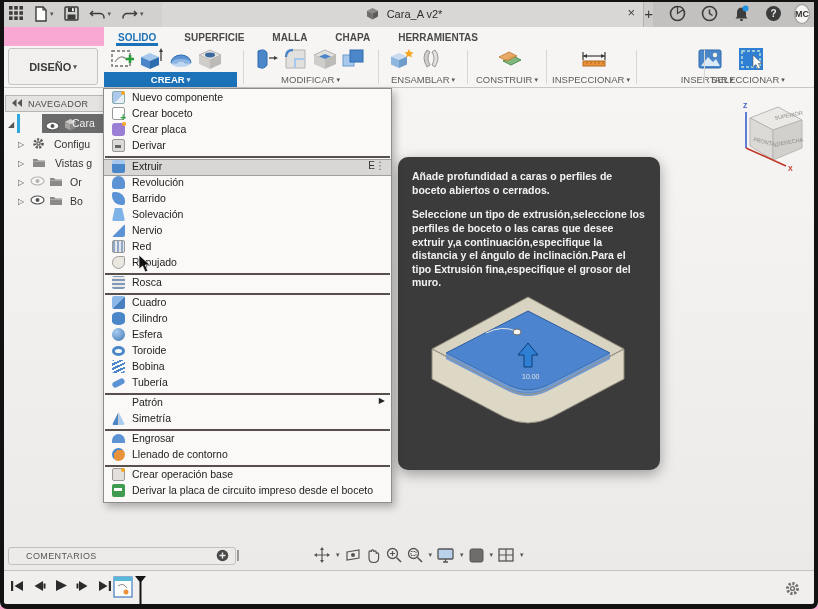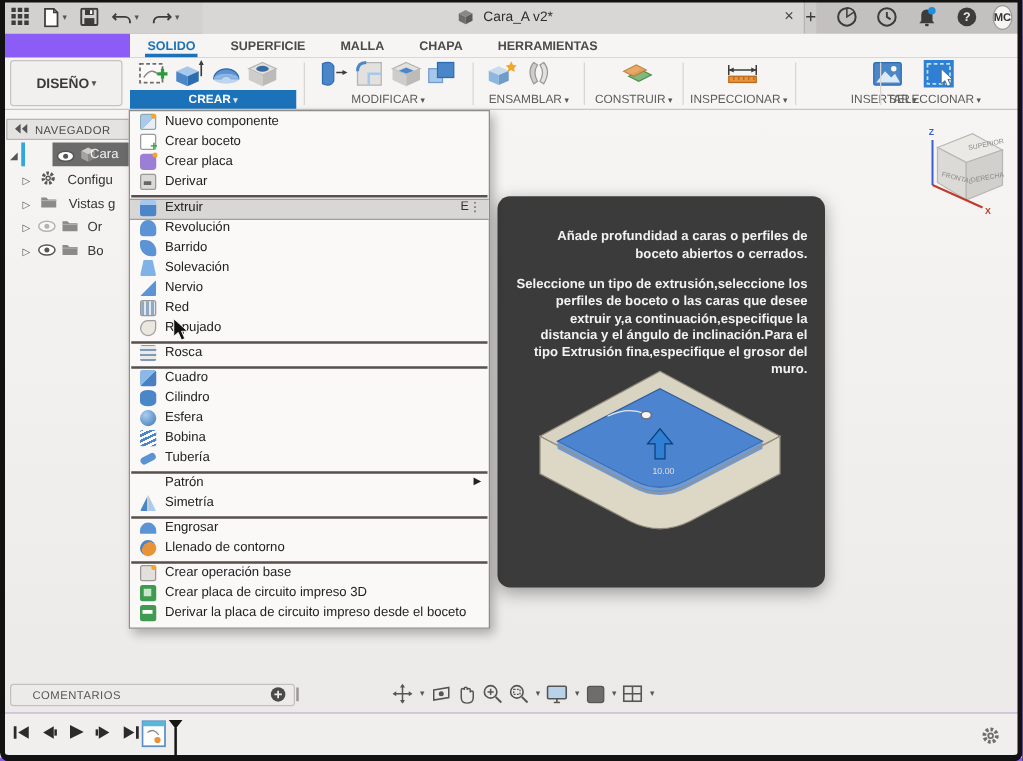--- a/index.html
+++ b/index.html
@@ -1,17 +1,17 @@
 <!DOCTYPE html>
 <html><head>
 <meta charset="utf-8">
 <style>
   html,body{margin:0;padding:0;background:#333;}
   *{box-sizing:border-box;font-family:"Liberation Sans",sans-serif;}
-  #stage{position:relative;width:818px;height:609px;background:#8b5cf6;overflow:hidden;}
+  #stage{position:relative;width:818px;height:609px;background:#f9a8d4;overflow:hidden;}
   #frame-border{position:absolute;inset:0;border:solid #121212;border-width:2px 4px 5px 4px;border-radius:0 0 7px 7px;pointer-events:none;z-index:99;}
 
   
   #titlebar{position:absolute;left:0;top:0;width:818px;height:27px;background:#d3d1cf;}
   #titlebar .tb-icons{position:absolute;left:6px;top:0;height:27px;display:flex;align-items:center;gap:4px;}
   .tbtn{display:flex;align-items:center;justify-content:center;height:22px;padding:0 3px;color:#3c3c3c;}
   .tbtn svg{display:block;}
   .drop::after{content:"▾";font-size:7px;color:#555;margin-left:2px;}
   #doc-tab{position:absolute;left:162px;top:0;width:482px;height:27px;background:#d9d7d5;border-right:1px solid #b5b3b1;display:flex;align-items:center;justify-content:center;}
   #doc-tab .title{font-size:11px;color:#2e2e2e;margin-left:5px;}
@@ -87,21 +87,21 @@
   .mi-thicken{background:#5b93d4;border-radius:7px 7px 0 0;height:9px;margin-top:2px;}
   .mi-boundary-fill{background:radial-gradient(circle at 62% 62%,#e8923a 55%,#4a86c8 56%);border-radius:50%;}
   .mi-base-feature{background:#e3e0db;border:1px solid #999;}
   .mi-base-feature::after{content:"";position:absolute;right:-1px;top:-1px;width:4px;height:4px;border-radius:50%;background:#f5a623;}
   .mi-pcb-3d{background:#3f9b4f;}
   .mi-pcb-3d::after{content:"";position:absolute;left:3px;top:3px;width:6px;height:6px;background:#c8e6cc;}
   .mi-pcb-derive{background:#3f9b4f;}
   .mi-pcb-derive::after{content:"";position:absolute;left:2px;top:4px;width:8px;height:3px;background:#fff;}
 
   
-  #tooltip{position:absolute;left:398px;top:69px;width:262px;height:313px;background:#3b3b3b;border-radius:10px;box-shadow:0 4px 14px rgba(0,0,0,.35);padding:26px 14px;z-index:15;text-align:right;}
+  #tooltip{position:absolute;left:398px;top:69px;width:262px;height:313px;background:#3b3b3b;border-radius:10px;box-shadow:0 4px 14px rgba(0,0,0,.35);padding:13px 14px;z-index:15;}
   #tooltip p{margin:0 0 11px;font-size:10.5px;font-weight:bold;color:#f2f2f2;line-height:1.3;}
   #tooltip-image{position:absolute;left:18px;top:130px;}
 
   
   #viewcube{position:absolute;left:728px;top:8px;}
 
   
   #comments-bar{position:absolute;left:8px;top:459px;width:228px;height:18px;background:#edebe9;border:1px solid #c3c1bf;border-radius:3px;display:flex;align-items:center;padding:0 6px 0 17px;font-size:9px;color:#555;letter-spacing:.4px;}
   #comments-plus{margin-left:auto;}
   #comments-scroll{position:absolute;left:237px;top:462px;width:2px;height:11px;background:#9a9896;}
@@ -530,20 +530,24 @@
         </div>
         <div class="menu-item">
           <span class="mi mi-cylinder"></span>
           <span class="mlabel">Cilindro</span>
         </div>
         <div class="menu-item">
           <span class="mi mi-sphere"></span>
           <span class="mlabel">Esfera</span>
         </div>
         <div class="menu-item">
+          <span class="mi mi-torus"></span>
+          <span class="mlabel">Toroide</span>
+        </div>
+        <div class="menu-item">
           <span class="mi mi-coil"></span>
           <span class="mlabel">Bobina</span>
         </div>
         <div class="menu-item">
           <span class="mi mi-pipe"></span>
           <span class="mlabel">Tubería</span>
         </div>
         <div class="menu-sep"></div>
         <div class="menu-item">
           <span class="mi mi-none"></span>
@@ -560,24 +564,20 @@
           <span class="mlabel">Engrosar</span>
         </div>
         <div class="menu-item">
           <span class="mi mi-boundary-fill"></span>
           <span class="mlabel">Llenado de contorno</span>
         </div>
         <div class="menu-sep"></div>
         <div class="menu-item">
           <span class="mi mi-base-feature"></span>
           <span class="mlabel">Crear operación base</span>
-        </div>
-        <div class="menu-item">
-          <span class="mi mi-pcb-3d"></span>
-          <span class="mlabel">Crear placa de circuito impreso 3D</span>
         </div>
         <div class="menu-item">
           <span class="mi mi-pcb-derive"></span>
           <span class="mlabel">Derivar la placa de circuito impreso desde el boceto</span>
         </div>
       </div>
 
     <div id="tooltip">
       <p>Añade profundidad a caras o perfiles de boceto abiertos o cerrados.</p>
       <p>Seleccione un tipo de extrusión,seleccione los perfiles de boceto o las caras que desee extruir y,a continuación,especifique la distancia y el ángulo de inclinación.Para el tipo Extrusión fina,especifique el grosor del muro.</p>

